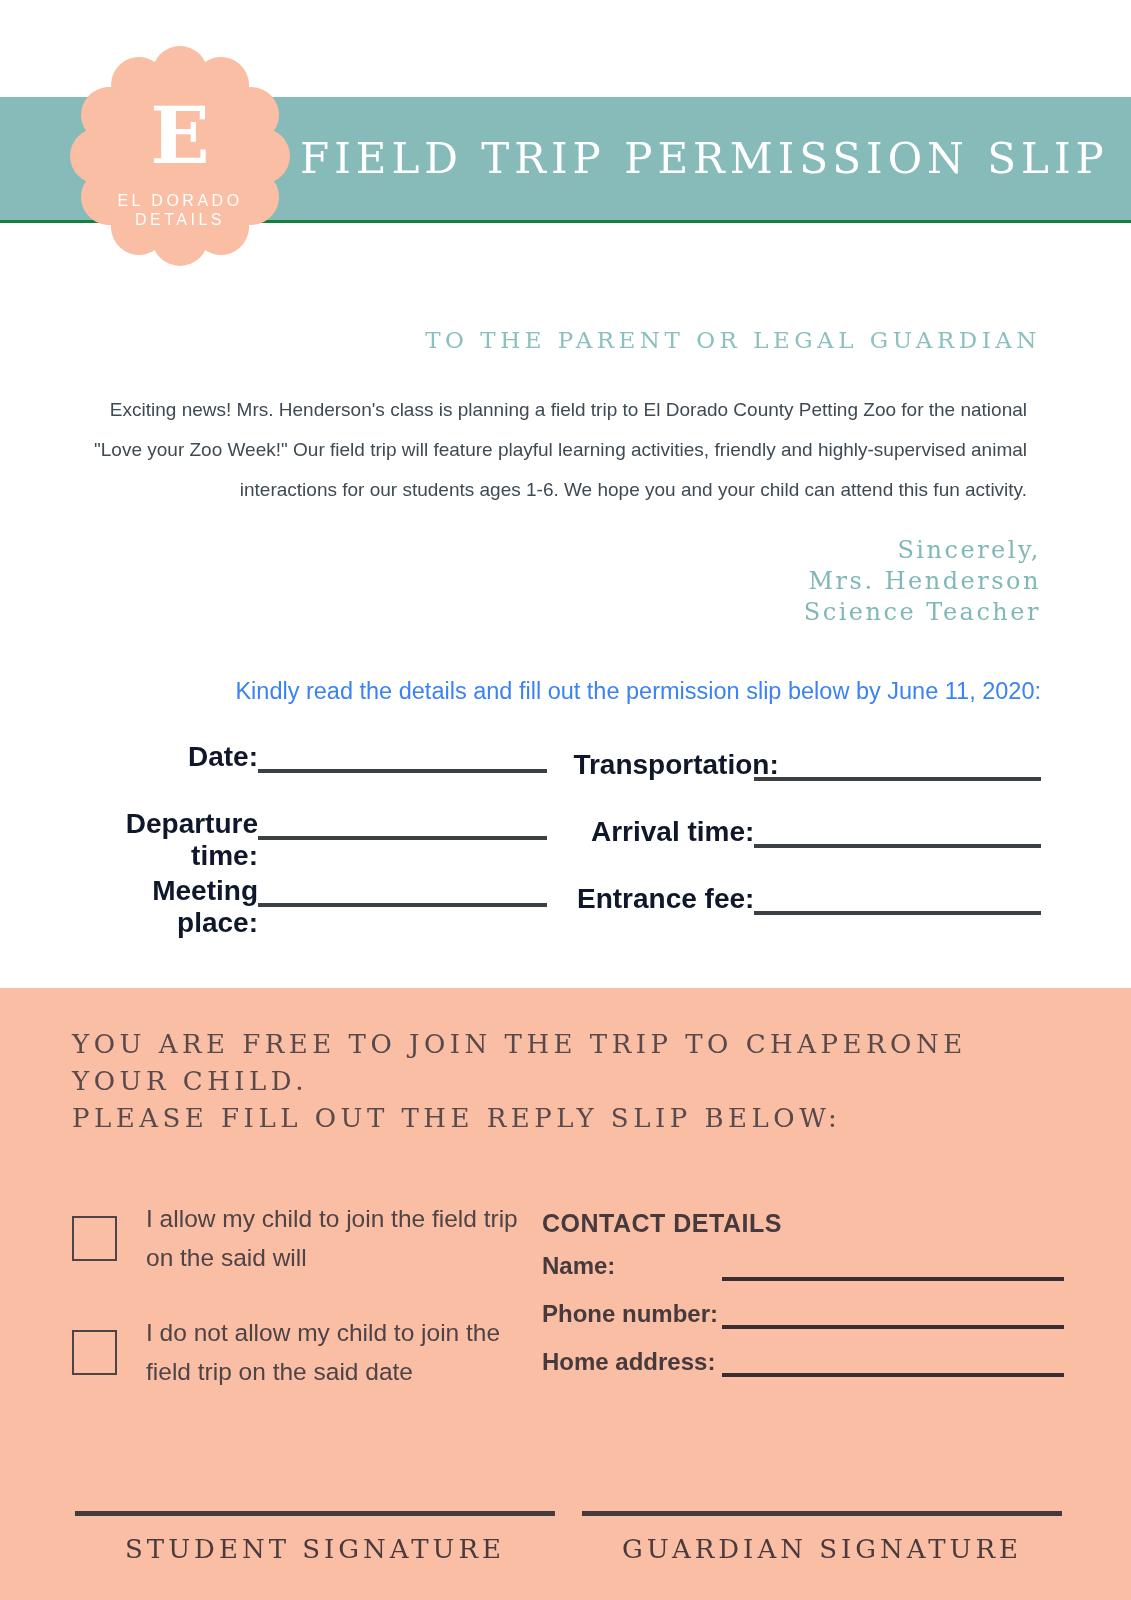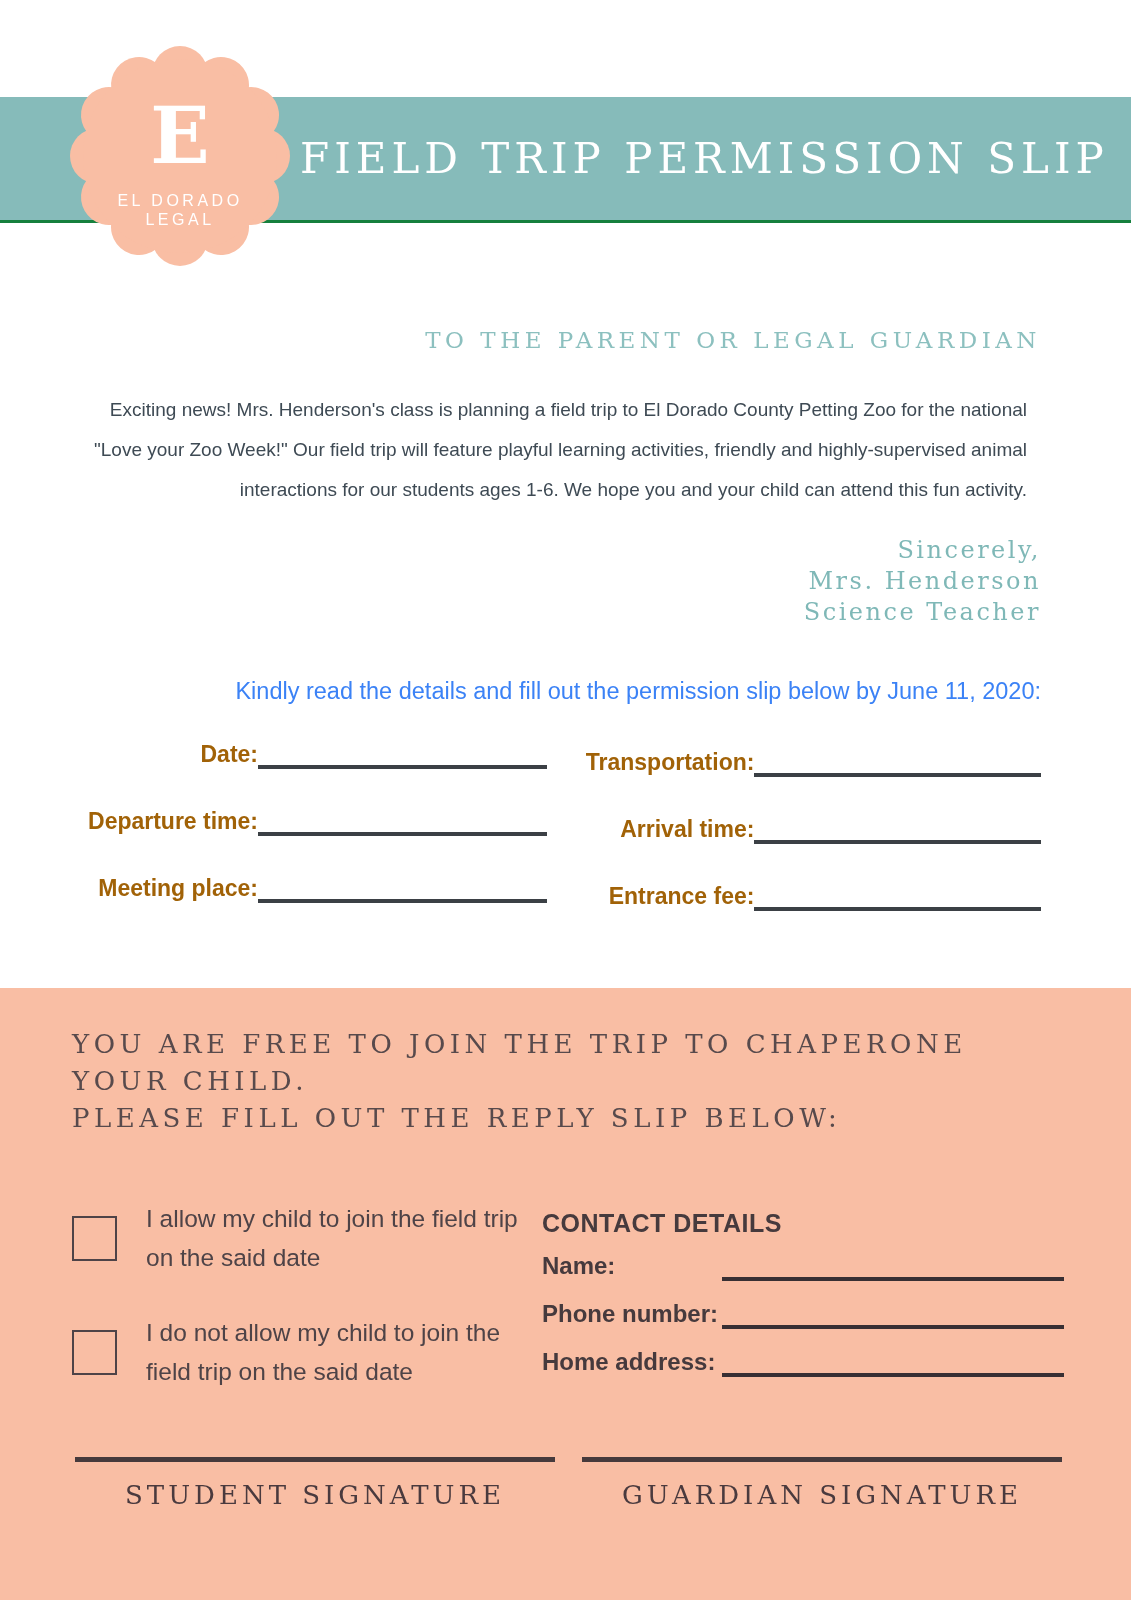--- a/index.html
+++ b/index.html
@@ -91,21 +91,21 @@
     font-size:23.5px;
     color:#3b82f6;
   }
 
   
   .trip-form { display:flex; gap:26px; margin-top:36px; padding-right:0; }
   .form-col { width:487px; }
   .form-col.right { width:479px; padding-top:8px; }
   .field-row { display:flex; align-items:baseline; height:67px; }
   .field-label {
-    font-weight:700; font-size:23px; color:#a16207;
+    font-weight:700; font-size:28px; color:#0f172a;
     flex:none;
   }
   .form-col.left  .field-label { width:186px; }
   .form-col.right .field-label { width:181px; }
   .field-line {
     position:relative; top:7px;
     height:4px; flex:1;
     background:#3B4045;
   }
 
@@ -146,21 +146,21 @@
   .contact-row { display:flex; align-items:baseline; height:48px; }
   .contact-row:first-of-type { margin-top:14px; }
   .contact-label { font-weight:700; font-size:24px; color:#463A3D; width:180px; flex:none; }
   .contact-line {
     position:relative; top:7px;
     height:4px; flex:1;
     background:#382F33;
   }
 
   
-  .signatures { display:flex; gap:27px; margin-top:30px; padding:0 0 0 3px; }
+  .signatures { display:flex; gap:27px; margin-top:84px; padding:0 0 0 3px; }
   .signature-block { width:480px; }
   .signature-line { height:5px; background:#463A3C; }
   .signature-label {
     margin-top:18px;
     text-align:center;
     font-family:"DejaVu Serif", serif;
     font-size:26px; letter-spacing:4px;
     color:#4A3A3E;
   }
 </style>
@@ -184,21 +184,21 @@
       <i class="petal"></i>
       <i class="petal"></i>
       <i class="petal"></i>
       <i class="petal"></i>
       <i class="petal"></i>
       <div class="badge-circle"></div>
       <div class="badge-content">
         <div class="badge-initial">E</div>
         <div class="badge-school">
           <div>EL DORADO</div>
-          <div>LEGAL</div>
+          <div>DETAILS</div>
         </div>
       </div>
     </div>
   </header>
 
   <main class="letter">
     <h2 class="salutation">TO THE PARENT OR LEGAL GUARDIAN</h2>
     <p class="letter-body">Exciting news! Mrs. Henderson's class is planning a field trip to El Dorado County Petting Zoo for the national "Love your Zoo Week!" Our field trip will feature playful learning activities, friendly and highly-supervised animal interactions for our students ages 1-6. We hope you and your child can attend this fun activity.</p>
     <div class="closing">
       <div>Sincerely,</div>
@@ -242,21 +242,21 @@
   <section class="reply">
     <h2 class="reply-heading">
       <div>YOU ARE FREE TO JOIN THE TRIP TO CHAPERONE YOUR CHILD.</div>
       <div>PLEASE FILL OUT THE REPLY SLIP BELOW:</div>
     </h2>
 
     <div class="reply-grid">
       <div class="options-col">
         <div class="option-row">
           <span class="checkbox"></span>
-          <span class="option-label">I allow my child to join the field trip on the said date</span>
+          <span class="option-label">I allow my child to join the field trip on the said will</span>
         </div>
         <div class="option-row">
           <span class="checkbox"></span>
           <span class="option-label">I do not allow my child to join the field trip on the said date</span>
         </div>
       </div>
 
       <div class="contact-col">
         <h3 class="contact-heading">CONTACT DETAILS</h3>
         <div class="contact-row">

